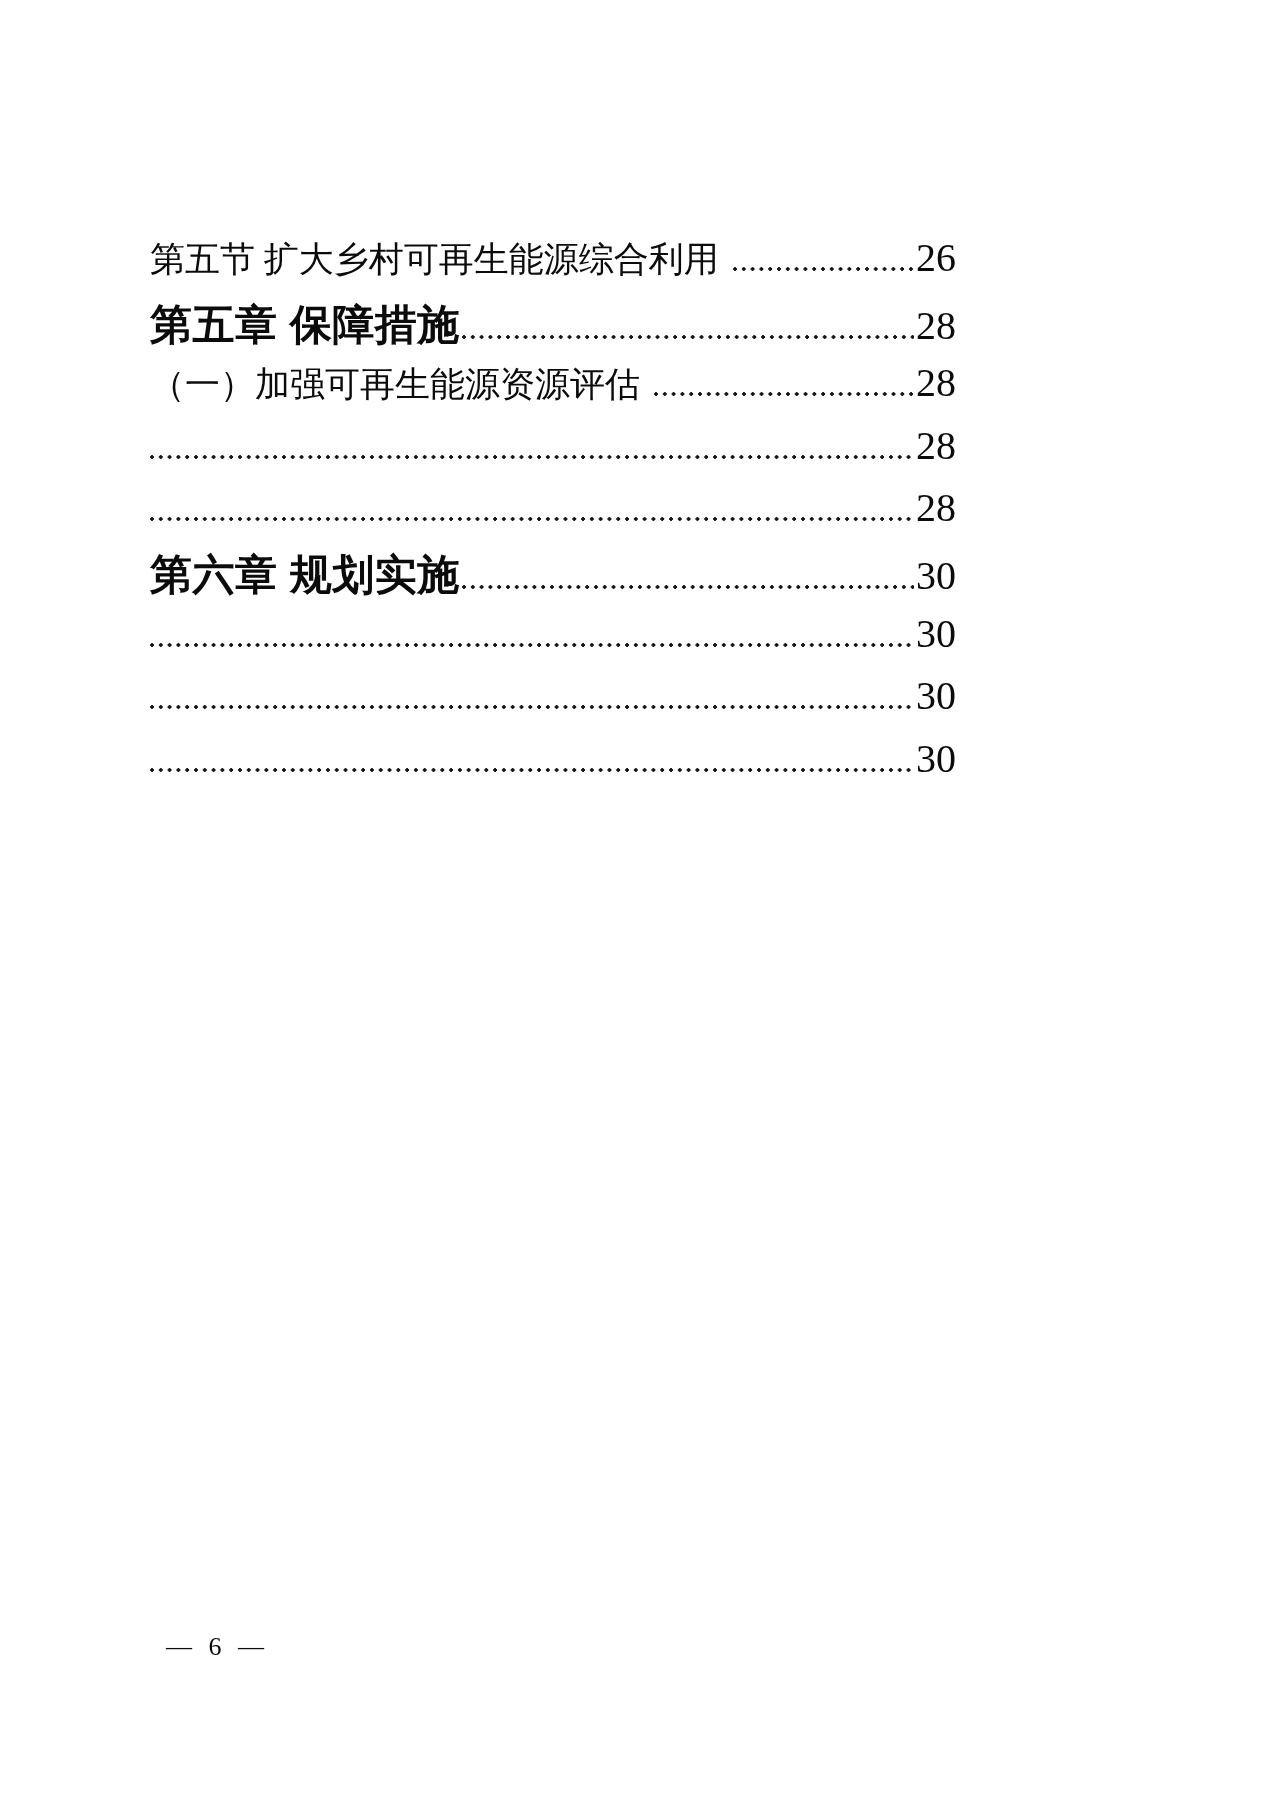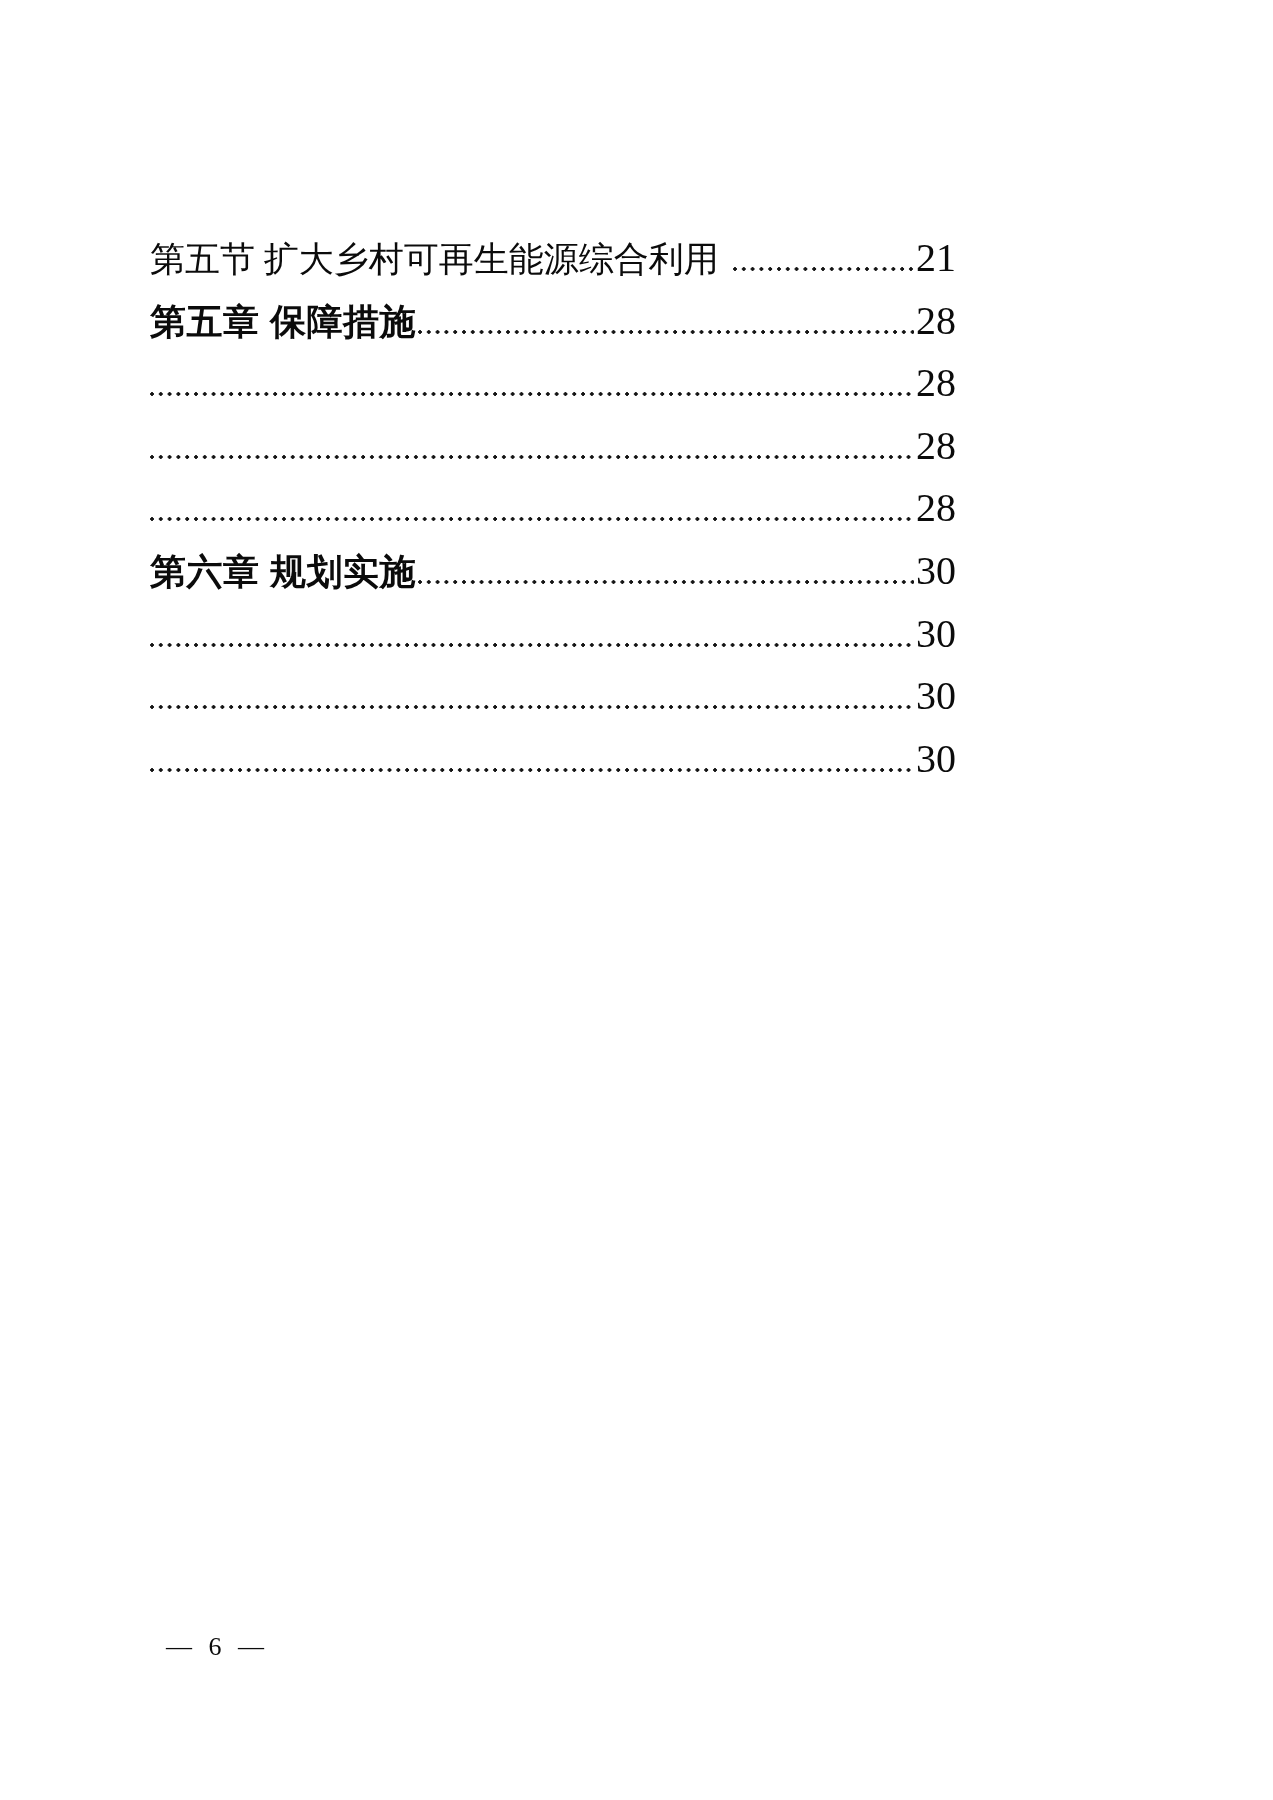--- a/index.html
+++ b/index.html
@@ -35,21 +35,21 @@
   .toc-row.section .toc-label,
   .toc-row.item .toc-label {
     font-family: "Liberation Serif", "DejaVu Serif", serif;
     font-weight: 400;
     font-size: 35px;
     margin-right: 14px;
   }
   .toc-row.chapter .toc-label {
     font-family: "Liberation Sans", "DejaVu Sans", sans-serif;
     font-weight: 700;
-    font-size: 36px;
+    font-size: 42px;
     letter-spacing: 0.5px;
     margin-right: 2px;
   }
   .toc-leader {
     flex: 1 1 auto;
     height: 4px;
     margin: 0 2px 0 0;
     background-image: radial-gradient(circle at 2px 2px, #141414 1.55px, rgba(0,0,0,0) 1.95px);
     background-size: 8.8px 4px;
     background-repeat: repeat-x;
@@ -73,28 +73,29 @@
 </style>
 </head>
 <body>
 
 <div class="page">
 
   <div class="toc" id="toc-list">
       <div class="toc-row section">
       <span class="toc-label">第五节 扩大乡村可再生能源综合利用</span>
       <span class="toc-leader"></span>
-      <span class="toc-page">21</span>
+      <span class="toc-page">26</span>
     </div>
       <div class="toc-row chapter">
       <span class="toc-label">第五章 保障措施</span>
       <span class="toc-leader"></span>
       <span class="toc-page">28</span>
     </div>
       <div class="toc-row item">
+      <span class="toc-label">（一）加强可再生能源资源评估</span>
       <span class="toc-leader"></span>
       <span class="toc-page">28</span>
     </div>
       <div class="toc-row item">
       <span class="toc-leader"></span>
       <span class="toc-page">28</span>
     </div>
       <div class="toc-row item">
       <span class="toc-leader"></span>
       <span class="toc-page">28</span>

